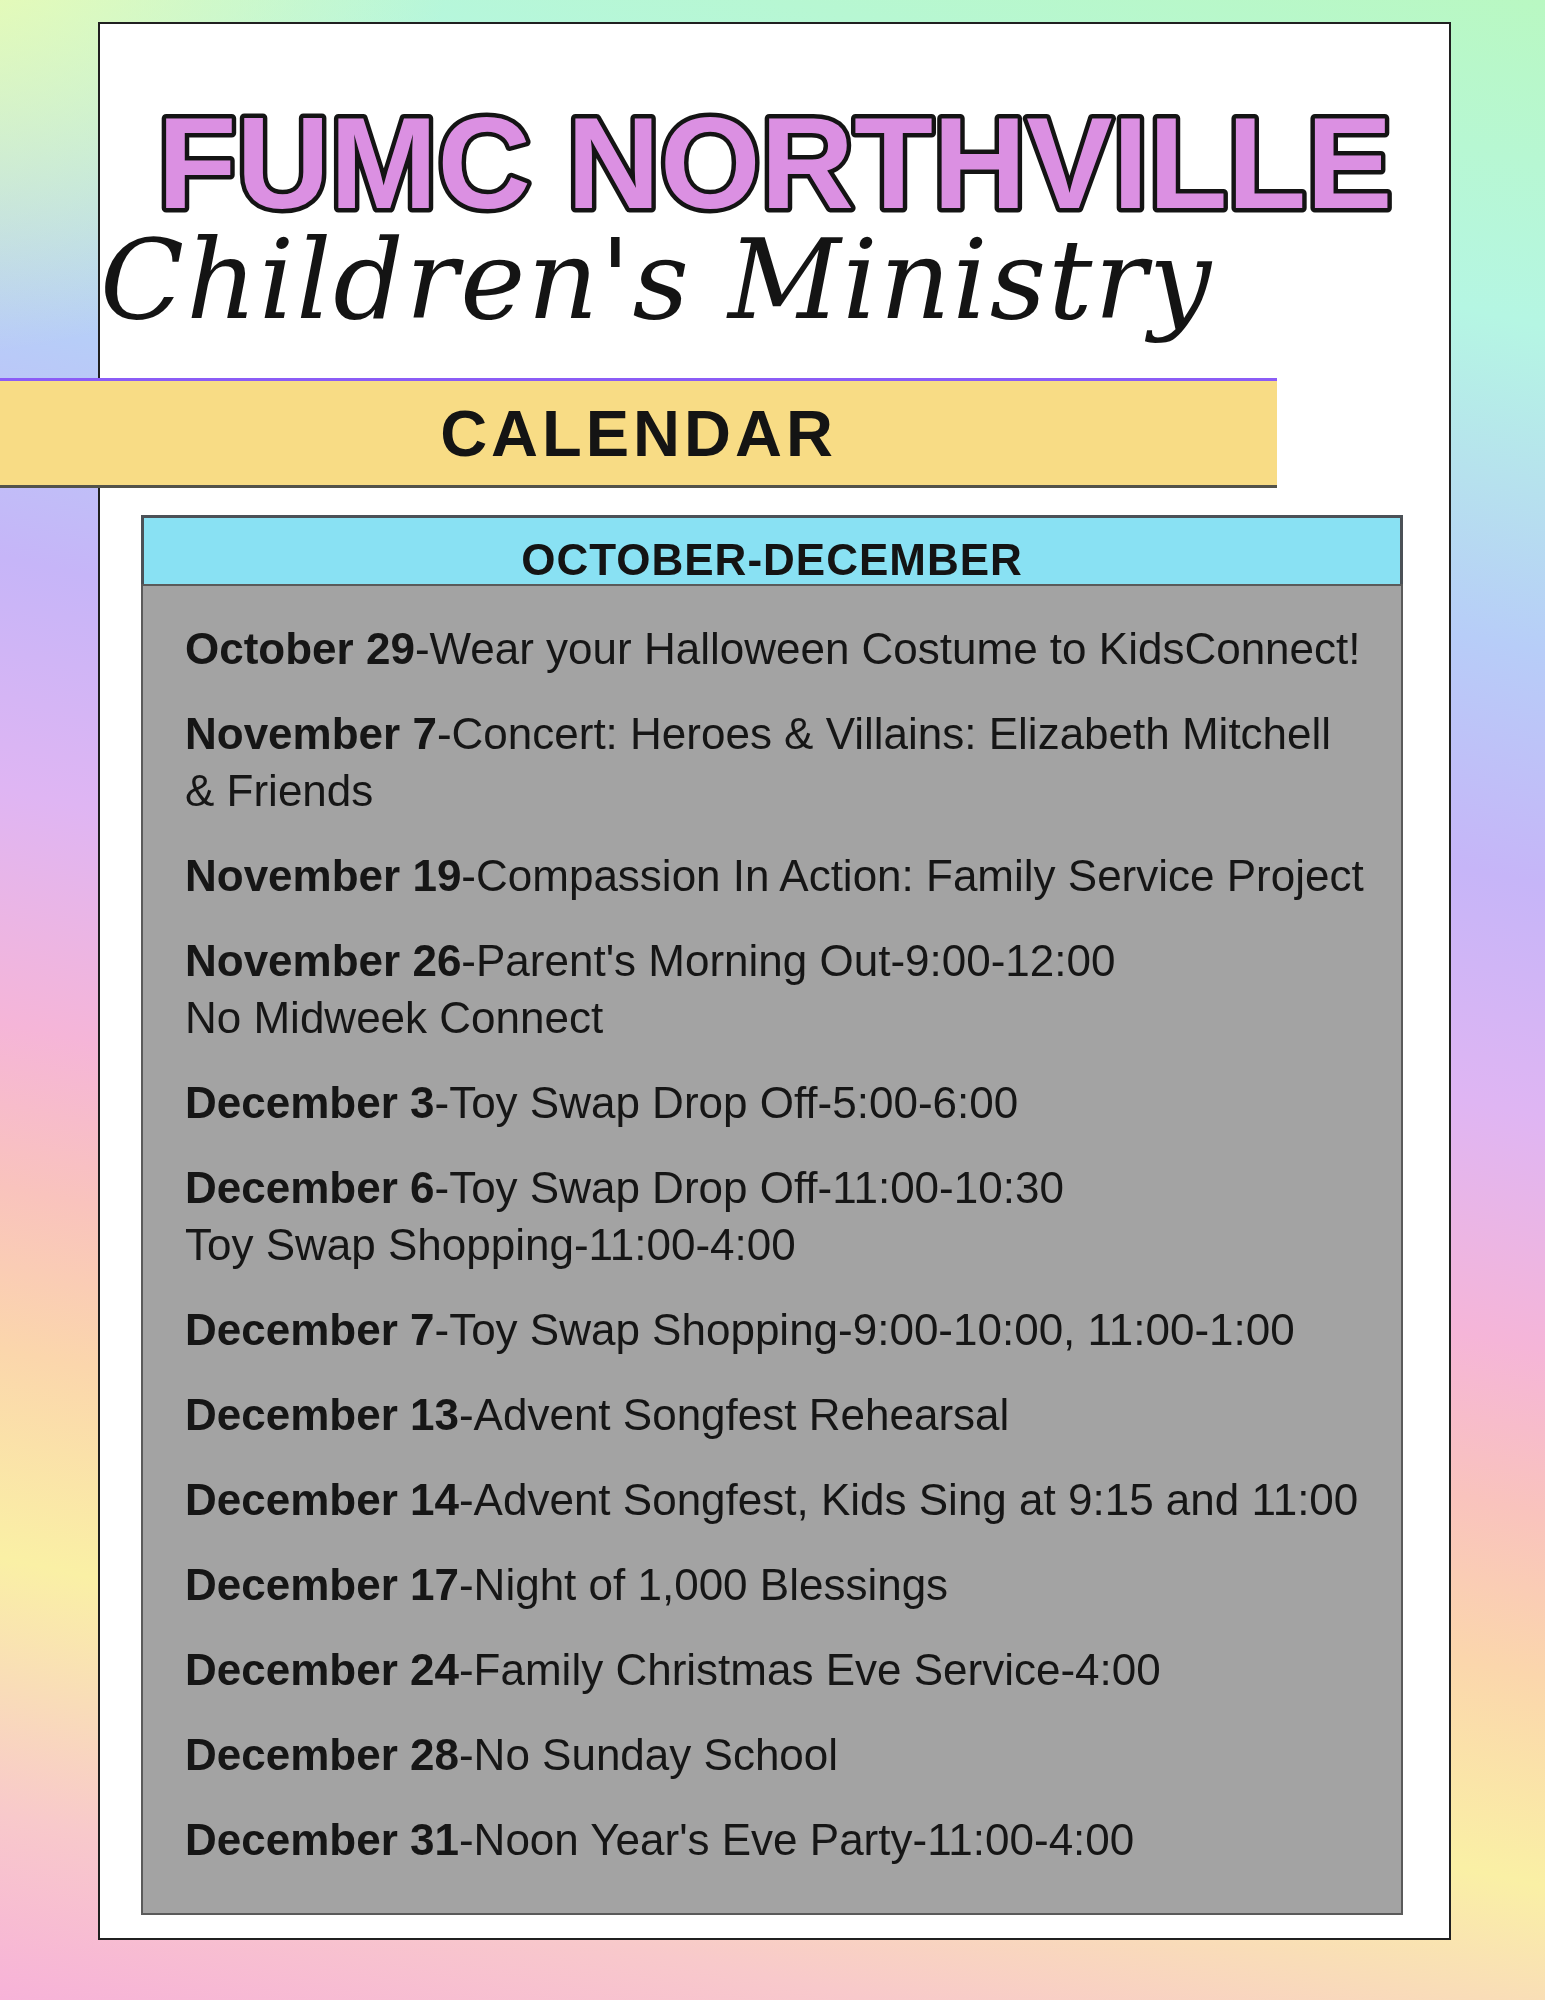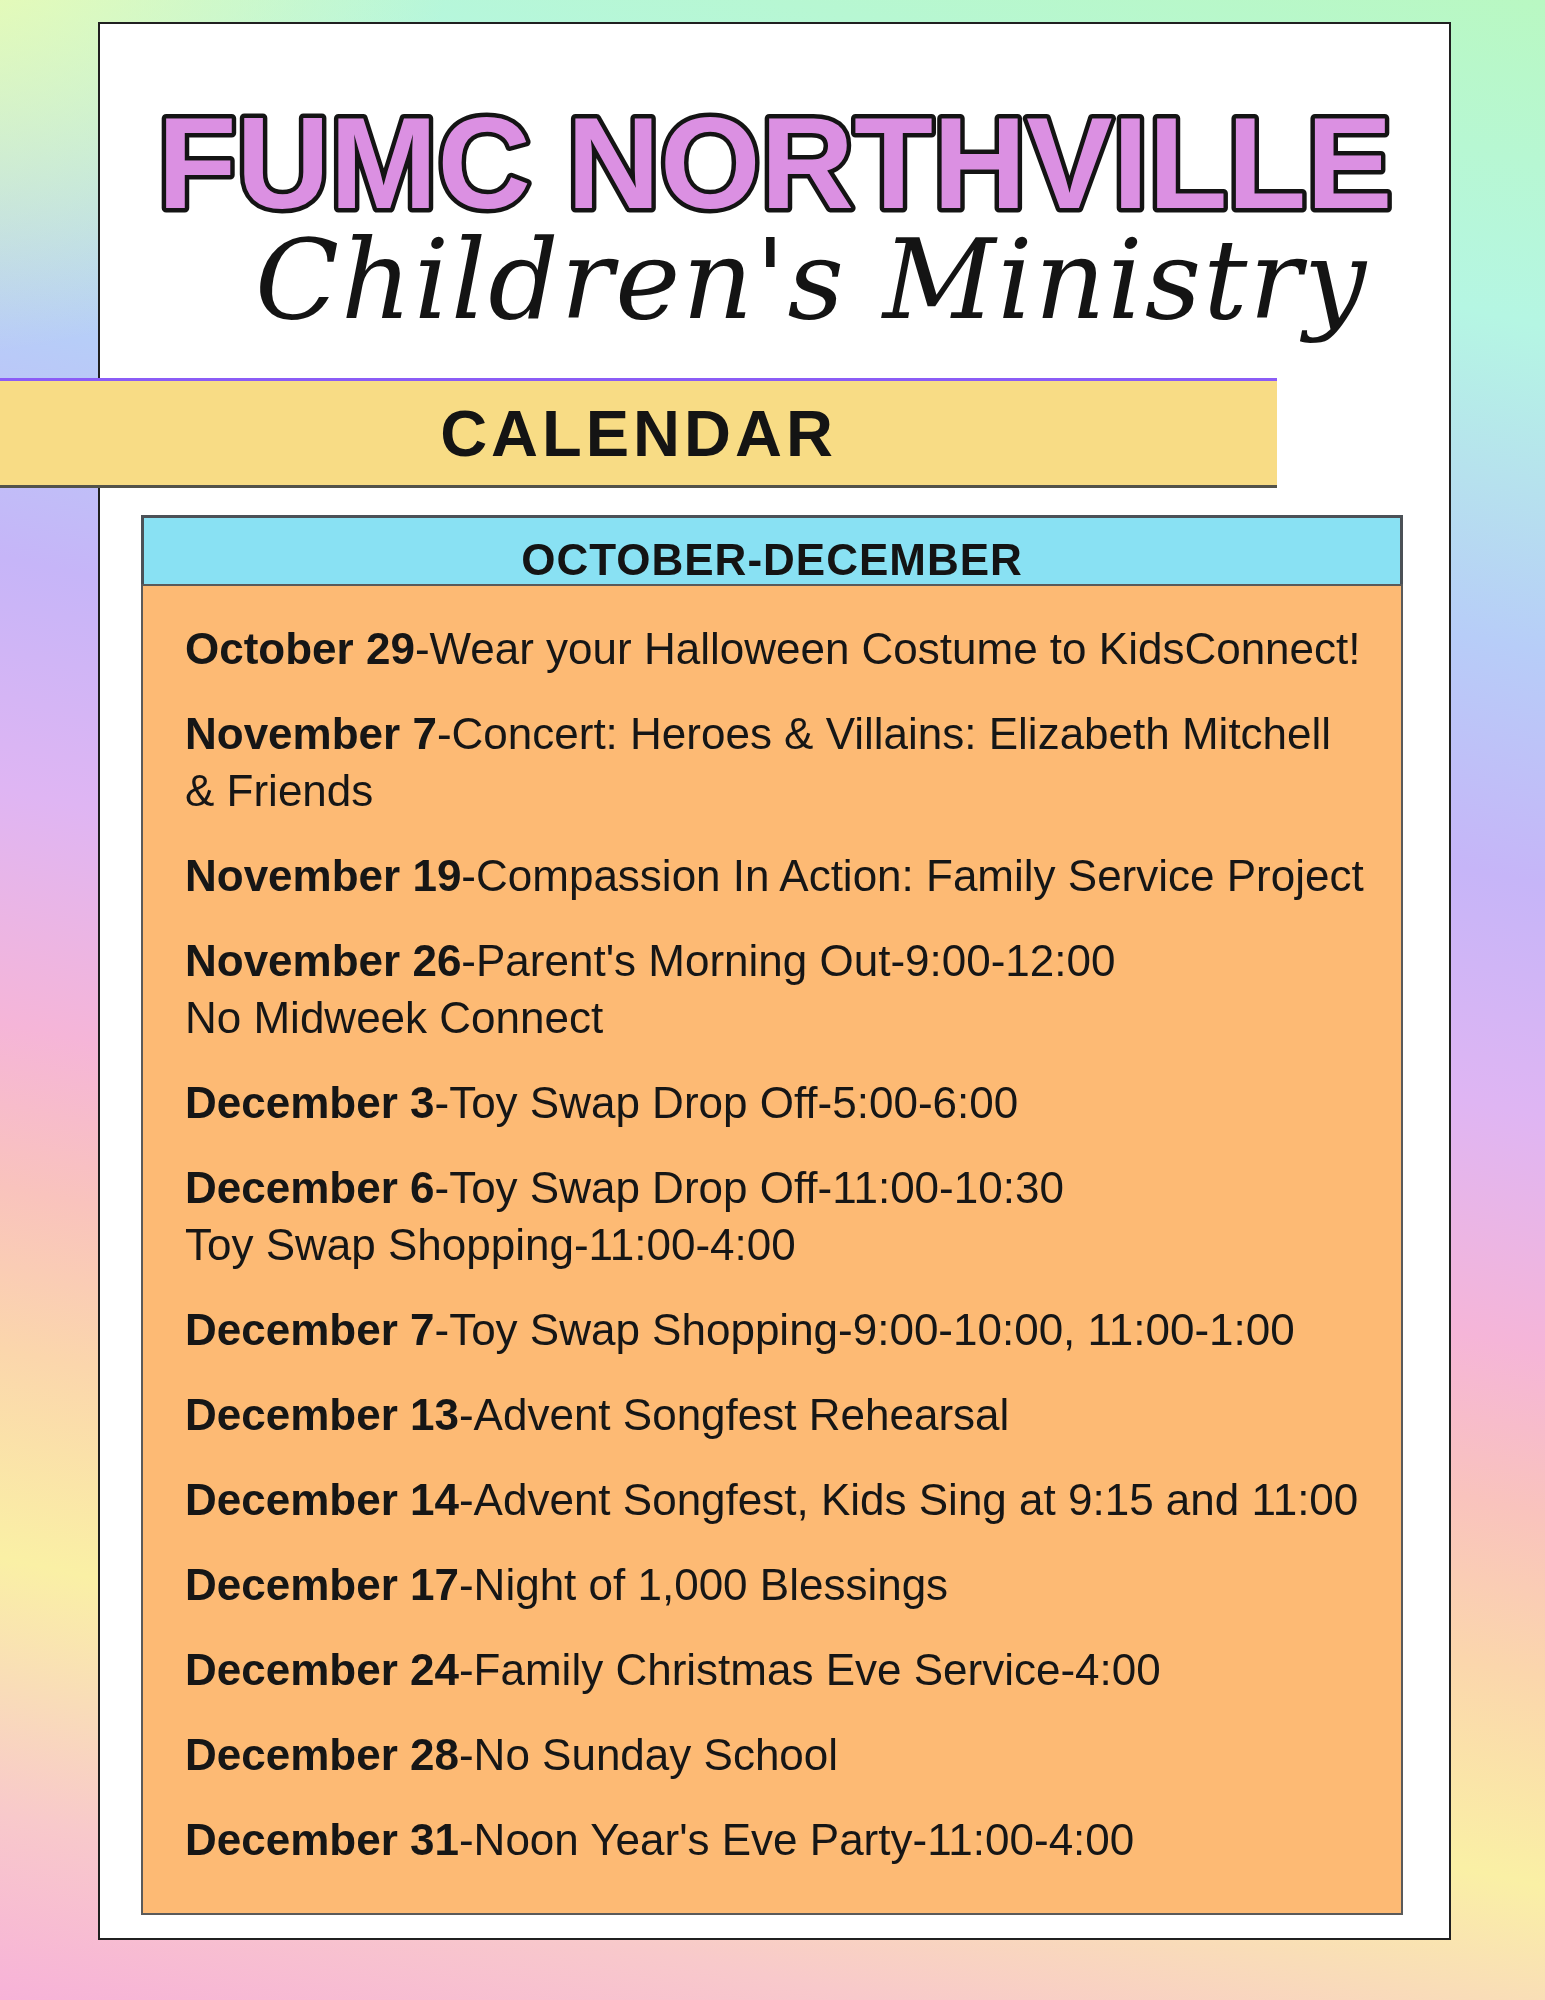--- a/index.html
+++ b/index.html
@@ -12,22 +12,22 @@
         #b9f8c2 0%, #b5f6e3 14%, #b7cdf8 28%, #c6b5f8 38%, #dfb5f3 48%,
         #f5b5d8 58%, #f9c3bd 65%, #fbd6ac 72%, #faf0a5 81%, #f8c9cb 92%, #f7b2d8 100%);
   }
   .card{
     position:absolute;left:98px;top:22px;width:1353px;height:1918px;
     background:#ffffff;border:2px solid #202020;box-sizing:border-box;
   }
   .headline-svg{position:absolute;left:50%;top:58px;transform:translateX(-50%);}
   .script-line{
     position:absolute;left:0;top:176px;width:100%;height:160px;line-height:160px;
-    text-align:center;font-family:"DejaVu Serif",serif;font-style:italic;
-    font-size:110px;color:#141414;letter-spacing:2px;white-space:nowrap;padding-left:37px;
+    text-align:left;font-family:"DejaVu Serif",serif;font-style:italic;
+    font-size:110px;color:#141414;letter-spacing:2px;white-space:nowrap;
   }
   .banner{
     position:absolute;left:0;top:378px;width:1277px;height:110px;box-sizing:border-box;
     background:var(--banner-yellow,#f8dc85);
     border-top:3px solid #8b5cf6;border-bottom:3px solid #53534a;
     display:flex;align-items:center;justify-content:center;
   }
   .banner span{
     font-size:65px;font-weight:700;letter-spacing:4px;color:#141414;
   }
@@ -35,21 +35,21 @@
     position:absolute;left:141px;top:515px;width:1262px;height:89px;box-sizing:border-box;
     background:var(--section-cyan,#89e1f3);
     border:3px solid #4b5157;
     display:flex;align-items:center;justify-content:center;
   }
   .section-header span{
     font-size:44px;font-weight:700;letter-spacing:1px;color:#141414;
   }
   .events-box{
     position:absolute;left:141px;top:584px;width:1262px;height:1331px;box-sizing:border-box;
-    background:#fdba74;border:2px solid #5a5a5a;
+    background:#a3a3a3;border:2px solid #5a5a5a;
     padding:34px 36px 0 42px;
   }
   .event{
     font-size:44px;line-height:57px;margin-bottom:28px;color:#161616;
     font-weight:400;letter-spacing:0px;
   }
   .event .date{font-weight:700;}
 </style>
 </head>
 <body>

